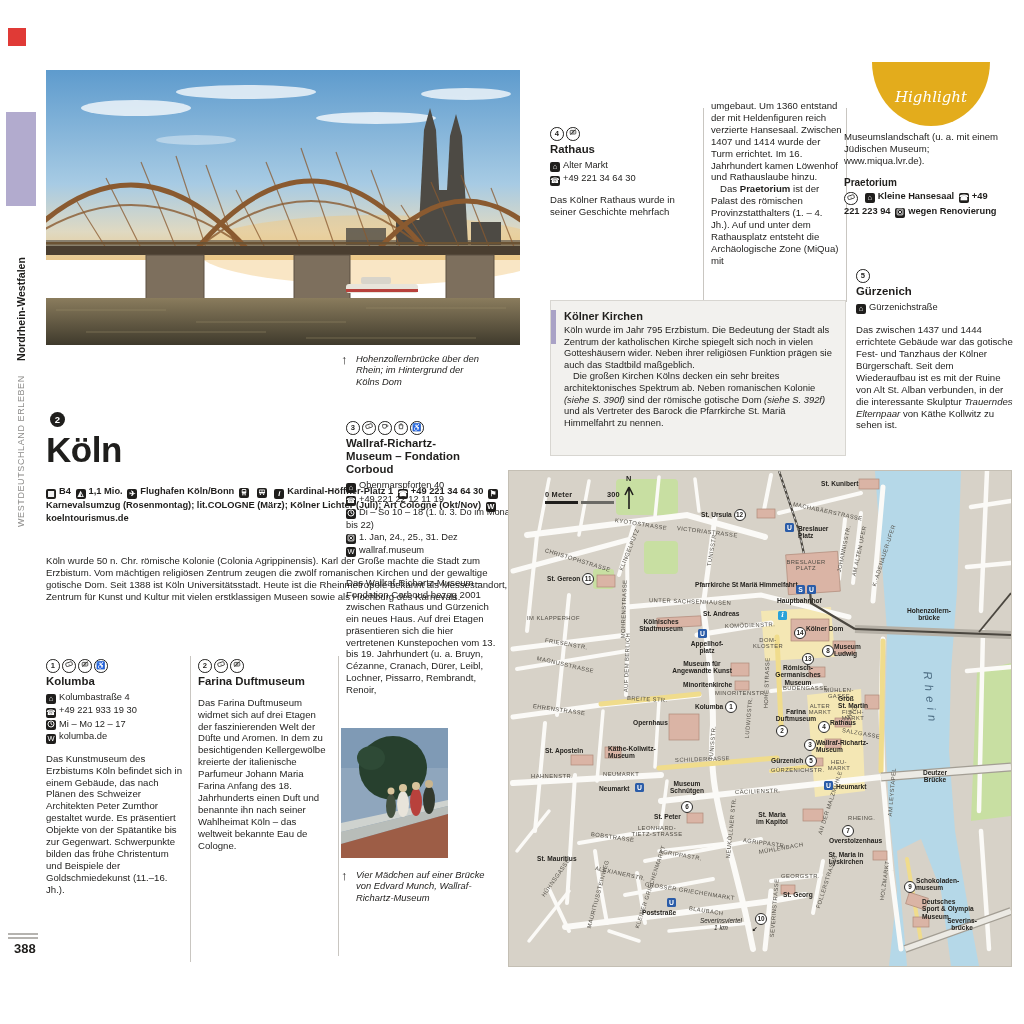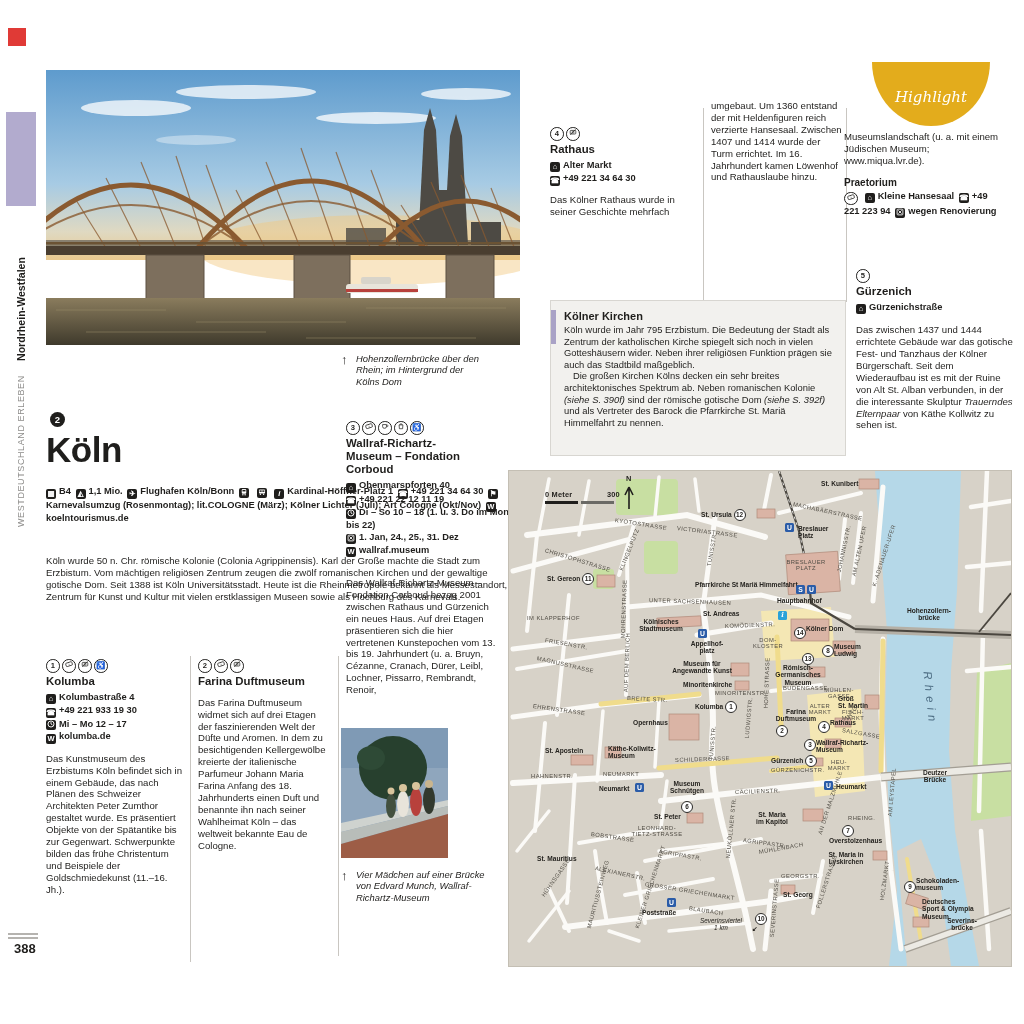--- a/index.html
+++ b/index.html
@@ -2,21 +2,21 @@
 <html><head>
 <meta charset="utf-8">
 <style>
   html,body{margin:0;padding:0}
   body{width:1024px;height:1024px;position:relative;background:#fff;
        font-family:"Liberation Sans",sans-serif;color:#1f1e1c;overflow:hidden}
   .abs{position:absolute}
   .txt{font-size:9.6px;line-height:11.9px;text-align:left}
   .cap{font-size:9.4px;line-height:11.4px;font-style:italic}
   .sect-title{font-size:11.4px;font-weight:bold;line-height:13.2px;margin:2px 0 3px}
-  .dline{font-weight:bold;font-size:9.3px;line-height:12.4px}
+  .dline{font-weight:normal;font-size:9.3px;line-height:12.4px}
   .indent{text-indent:9px}
   
   .isq{display:inline-block;width:10px;height:10px;background:#1f1e1c;border-radius:2px;
        color:#fff;font-size:7.5px;line-height:10px;text-align:center;vertical-align:-1.5px;
        margin-right:3px;font-style:normal}
   .isq svg{vertical-align:0}
   .icirc{display:inline-block;width:11.5px;height:11.5px;border:1px solid #1f1e1c;border-radius:50%;
        background:#fff;font-size:7.5px;line-height:11px;text-align:center;vertical-align:-2px;
        margin-right:2.5px}
   .icnum{display:inline-block;width:11.5px;height:11.5px;border:1.2px solid #1f1e1c;border-radius:50%;
@@ -259,20 +259,21 @@
   <div class="sect-title">Rathaus</div>
   <div>
       <div class="dline"><span class="isq">⌂</span>Alter Markt</div>
       <div class="dline"><span class="isq">☎</span>+49 221 34 64 30</div>
     </div>
   <div class="txt" style="margin-top:8px">Das Kölner Rathaus wurde in seiner Geschichte mehrfach</div>
 </div>
 
 <div class="abs" style="left:711px;top:100px;width:132px">
   <div class="txt">umgebaut. Um 1360 entstand der mit Heldenfiguren reich verzierte Hansesaal. Zwischen 1407 und 1414 wurde der Turm errichtet. Im 16. Jahrhundert kamen Löwenhof und Rathauslaube hinzu.</div>
+  <div class="txt indent"><span>Das </span><strong>Praetorium</strong><span> ist der Palast des römischen Provinzstatthalters (1. – 4. Jh.). Auf und unter dem Rathausplatz entsteht die Archäologische Zone (MiQua) mit</span></div>
 </div>
 
 <div class="abs kbox">
   <div class="abs kbox-bar"></div>
   <div class="kbox-title">Kölner Kirchen</div>
   <p>Köln wurde im Jahr 795 Erzbistum. Die Bedeutung der Stadt als Zentrum der katholischen Kirche spiegelt sich noch in vielen Gotteshäusern wider. Neben ihrer religiösen Funktion prägen sie auch das Stadtbild maßgeblich.</p>
   <p class="indent"><span>Die großen Kirchen Kölns decken ein sehr breites architektonisches Spektrum ab. Neben romanischen Kolonie </span><em>(siehe S. 390f)</em><span> sind der römische gotische Dom </span><em>(siehe S. 392f)</em><span> und als Vertreter des Barock die Pfarrkirche St. Mariä Himmelfahrt zu nennen.</span></p>
 </div>
 
 <div class="abs hl-badge" style="background: rgb(227, 172, 28);">

